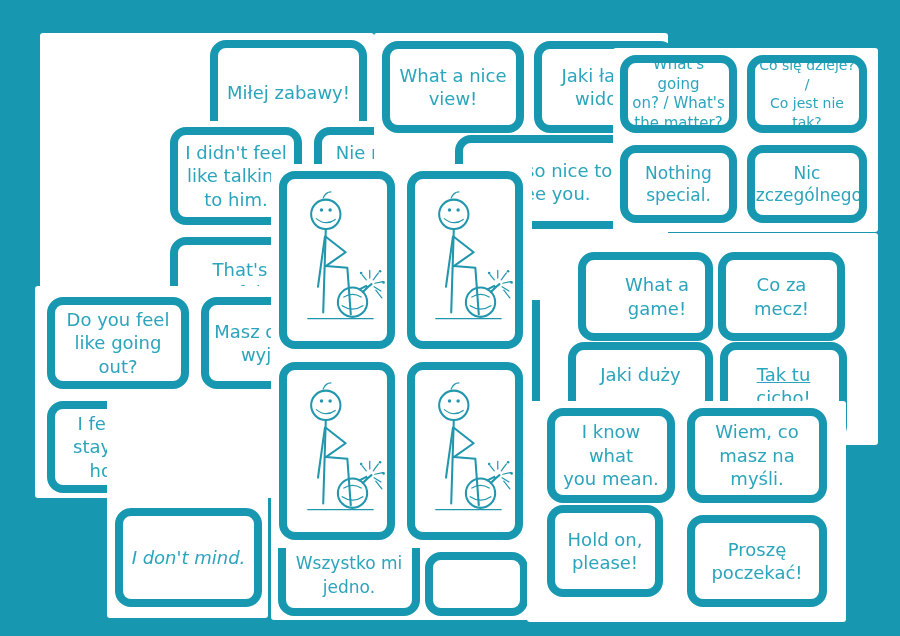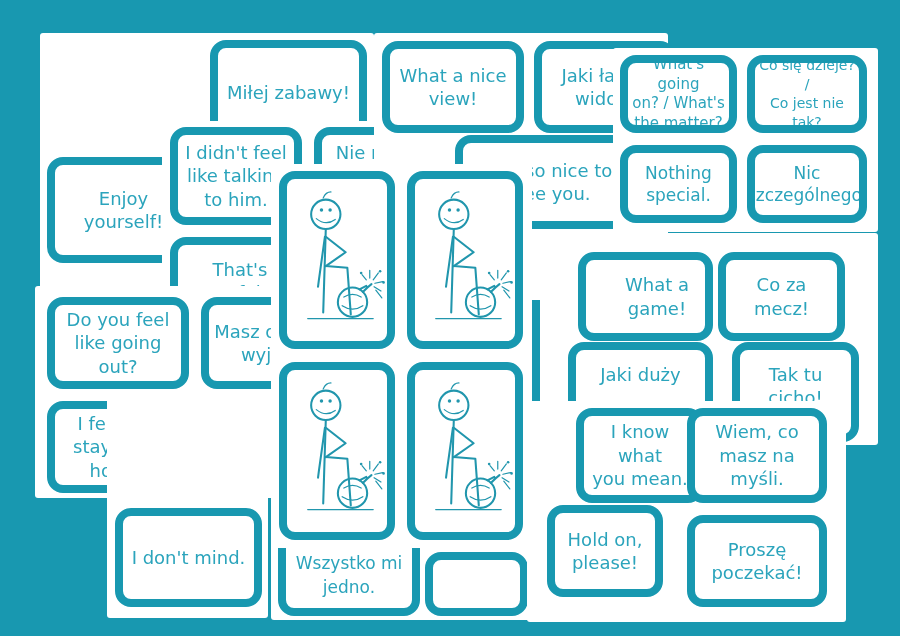--- a/index.html
+++ b/index.html
@@ -60,23 +60,20 @@
       <circle class="dot" cx="112" cy="115" r="1.5"></circle>
       <circle class="dot" cx="86" cy="104" r="1.5"></circle>
 
       <path class="thin" d="M24,157 L100,157"></path>
     </symbol>
   </svg>
 
   <div class="sheet" style="left:40px;top:33px;width:334px;height:270px;">
     <div class="card" style="left:170px;top:7px;width:157px;height:105px;">
       <span>Miłej zabawy!</span></div>
-    <div class="card" style="left:7px;top:124px;width:153px;height:106px;">
-      <span>Enjoy
-yourself!</span></div>
   </div>
 
   <div class="sheet" style="left:162px;top:121px;width:216px;height:277px;">
     <div class="card" style="left:8px;top:6px;width:132px;height:98px;">
       <span>I didn't feel
 like talking
 to him.</span></div>
     <div class="card" style="left:152px;top:6px;width:146px;height:98px;">
       <span>Nie miałem
 ochoty z nim
@@ -114,21 +111,21 @@
 szczególnego.</span></div>
   </div>
 
   <div class="sheet" style="left:540px;top:233px;width:338px;height:212px;">
     <div class="card" style="left:38px;top:19px;width:135px;height:89px;padding-left:27px;">
       <span>What a game!</span></div>
     <div class="card" style="left:178px;top:19px;width:127px;height:89px;">
       <span>Co za mecz!</span></div>
     <div class="card top-align" style="left:28px;top:109px;width:145px;height:100px;">
       <span>Jaki duży</span></div>
-    <div class="card top-align" style="left:192px;top:109px;width:127px;height:100px;">
+    <div class="card top-align" style="left:180px;top:109px;width:127px;height:100px;text-decoration:underline;">
       <span>Tak tu cicho!</span></div>
   </div>
 
   <div class="sheet" style="left:35px;top:286px;width:315px;height:212px;">
     <div class="card" style="left:12px;top:11px;width:142px;height:92px;">
       <span>Do you feel
 like going out?</span></div>
     <div class="card" style="left:166px;top:11px;width:139px;height:92px;">
       <span>Masz ochotę
 wyjść?</span></div>
@@ -142,21 +139,21 @@
     <div class="card align-bottom" style="left:7px;top:48px;width:142px;height:148px;">
       <span>Nie mam nic
 przeciwko. /
 Wszystko mi
 jedno.</span></div>
     <div class="card" style="left:154px;top:132px;width:103px;height:64px;">
       <span></span></div>
   </div>
 
   <div class="sheet" style="left:107px;top:390px;width:161px;height:228px;">
-    <div class="card" style="left:8px;top:118px;width:147px;height:99px;">
+    <div class="card" style="left:8px;top:118px;width:147px;height:99px;font-style:italic;">
       <span>I don't mind.</span></div>
   </div>
 
   <div class="sheet" style="left:271px;top:164px;width:261px;height:384px;">
     <div class="card back-card" style="left:8px;top:7px;width:116px;height:178px;">
       <svg class="bomb-art" viewBox="0 0 116 178">
           <use href="#bombman"></use>
         </svg></div>
     <div class="card back-card" style="left:136px;top:7px;width:116px;height:178px;">
       <svg class="bomb-art" viewBox="0 0 116 178">
@@ -166,21 +163,21 @@
       <svg class="bomb-art" viewBox="0 0 116 178">
           <use href="#bombman"></use>
         </svg></div>
     <div class="card back-card" style="left:136px;top:198px;width:116px;height:178px;">
       <svg class="bomb-art" viewBox="0 0 116 178">
           <use href="#bombman"></use>
         </svg></div>
   </div>
 
   <div class="sheet" style="left:527px;top:401px;width:319px;height:221px;">
-    <div class="card" style="left:20px;top:7px;width:128px;height:95px;margin-left:29px;">
+    <div class="card" style="left:20px;top:7px;width:128px;height:95px;">
       <span>I know what
 you mean.</span></div>
     <div class="card" style="left:160px;top:7px;width:140px;height:95px;">
       <span>Wiem, co
 masz na
 myśli.</span></div>
     <div class="card" style="left:20px;top:104px;width:116px;height:92px;">
       <span>Hold on,
 please!</span></div>
     <div class="card" style="left:160px;top:114px;width:140px;height:92px;">

